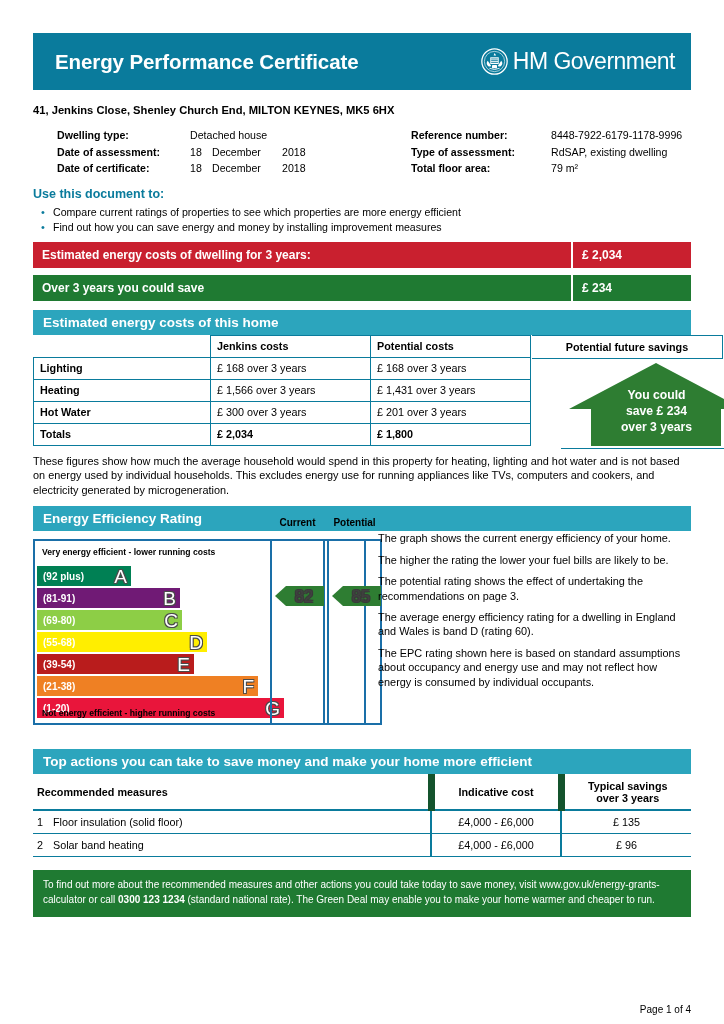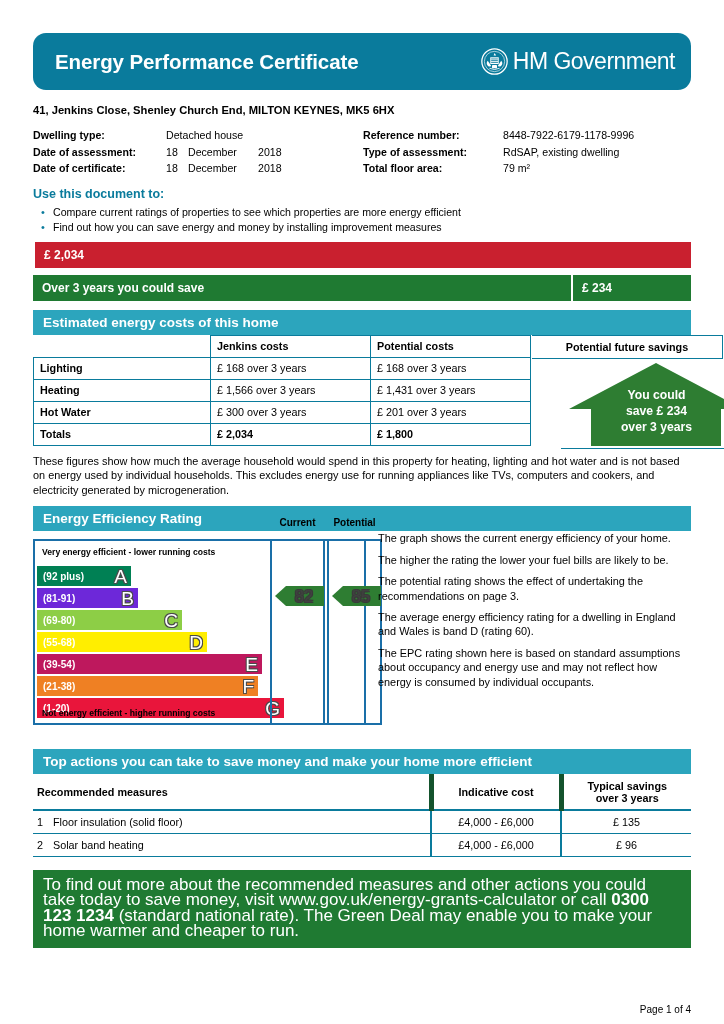--- a/index.html
+++ b/index.html
@@ -20,21 +20,20 @@
 
   
   .header-band {
     margin-top: 33px;
     height: 57px;
     background: #0a7b9c;
     display: flex;
     align-items: center;
     justify-content: space-between;
     padding: 0 16px 0 22px;
-    border-radius: 13px;
   }
   .header-title {
     color: #ffffff;
     font-size: 20.5px;
     font-weight: bold;
     letter-spacing: -0.1px;
   }
   .hmg {
     display: flex;
     align-items: center;
@@ -54,21 +53,21 @@
     font-weight: bold;
   }
 
   
   .details {
     margin-top: 11px;
     display: flex;
     font-size: 10.6px;
     line-height: 16.5px;
   }
-  .details-col { display: flex; }
+  .details-col { display: flex; margin-left: 24px; }
   .details-col.left { width: 330px; }
   .dt-labels { font-weight: bold; }
   .dt-labels div, .dt-values div { white-space: nowrap; }
   .details-col.left .dt-labels { width: 133px; }
   .details-col.right .dt-labels { width: 140px; }
   .date-parts { display: flex; }
   .date-parts .d { width: 22px; }
   .date-parts .m { width: 70px; }
 
   .use-title {
@@ -305,35 +304,35 @@
   table.recs col.r1 { width: 398px; }
   table.recs col.r2 { width: 130px; }
   table.recs col.r3 { width: 130px; }
   table.recs th {
     height: 36px;
     font-weight: bold;
     vertical-align: middle;
     border-bottom: 2px solid #0a7b9c;
   }
   table.recs th.r1h { text-align: left; padding-left: 4px; }
-  table.recs th.r2h, table.recs th.r3h { text-align: center; border-left: 5px solid #14532d; }
+  table.recs th.r2h, table.recs th.r3h { text-align: center; border-left: 7px solid #14532d; }
   table.recs td {
     height: 23px;
     vertical-align: middle;
     border-bottom: 1px solid #0a7b9c;
   }
   table.recs td.m1 { text-align: left; padding-left: 4px; }
   table.recs td.m2, table.recs td.m3 { text-align: center; border-left: 2px solid #0a7b9c; }
   .rec-num { display: inline-block; width: 16px; }
 
   .green-box {
     margin-top: 13px;
     background: #1f7a32;
     color: #ffffff;
-    font-size: 17px;
+    font-size: 10px;
     line-height: 15.5px;
     padding: 7px 10px 9px 10px;
   }
   .green-box b { font-weight: bold; }
 
   .page-footer {
     position: absolute;
     right: 33px;
     bottom: 42px;
     font-size: 10px;
@@ -407,20 +406,21 @@
       <span class="dot">•</span>
       <span>Compare current ratings of properties to see which properties are more energy efficient</span>
     </div>
     <div class="bullet">
       <span class="dot">•</span>
       <span>Find out how you can save energy and money by installing improvement measures</span>
     </div>
   </div>
 
   <div class="cost-banner banner-red">
+    <div class="lbl">Estimated energy costs of dwelling for 3 years:</div>
     <div class="val">£ 2,034</div>
   </div>
   <div class="cost-banner banner-green">
     <div class="lbl">Over 3 years you could save</div>
     <div class="val">£ 234</div>
   </div>
 
   <div class="section-band">Estimated energy costs of this home</div>
 
   <div class="costs-wrap">
@@ -479,33 +479,33 @@
   <div class="section-band">Energy Efficiency Rating</div>
 
   <div class="eer-wrap">
     <div class="eer-chart">
       <div class="eer-note top">Very energy efficient - lower running costs</div>
       <div class="bands">
         <div class="band" style="width:94px;background:#008054;">
           <span>(92 plus)</span>
           <span class="letter">A</span>
         </div>
-        <div class="band" style="width:101px;background:#6d28d9;">
+        <div class="band" style="width:143px;background:#701a75;">
           <span>(81-91)</span>
           <span class="letter">B</span>
         </div>
         <div class="band" style="width:145px;background:#8dce46;">
           <span>(69-80)</span>
           <span class="letter">C</span>
         </div>
         <div class="band" style="width:170px;background:#ffee00;">
           <span>(55-68)</span>
           <span class="letter">D</span>
         </div>
-        <div class="band" style="width:225px;background:#be185d;">
+        <div class="band" style="width:157px;background:#b91c1c;">
           <span>(39-54)</span>
           <span class="letter">E</span>
         </div>
         <div class="band" style="width:221px;background:#ef8023;">
           <span>(21-38)</span>
           <span class="letter">F</span>
         </div>
         <div class="band" style="width:247px;background:#e9153b;">
           <span>(1-20)</span>
           <span class="letter">G</span>

